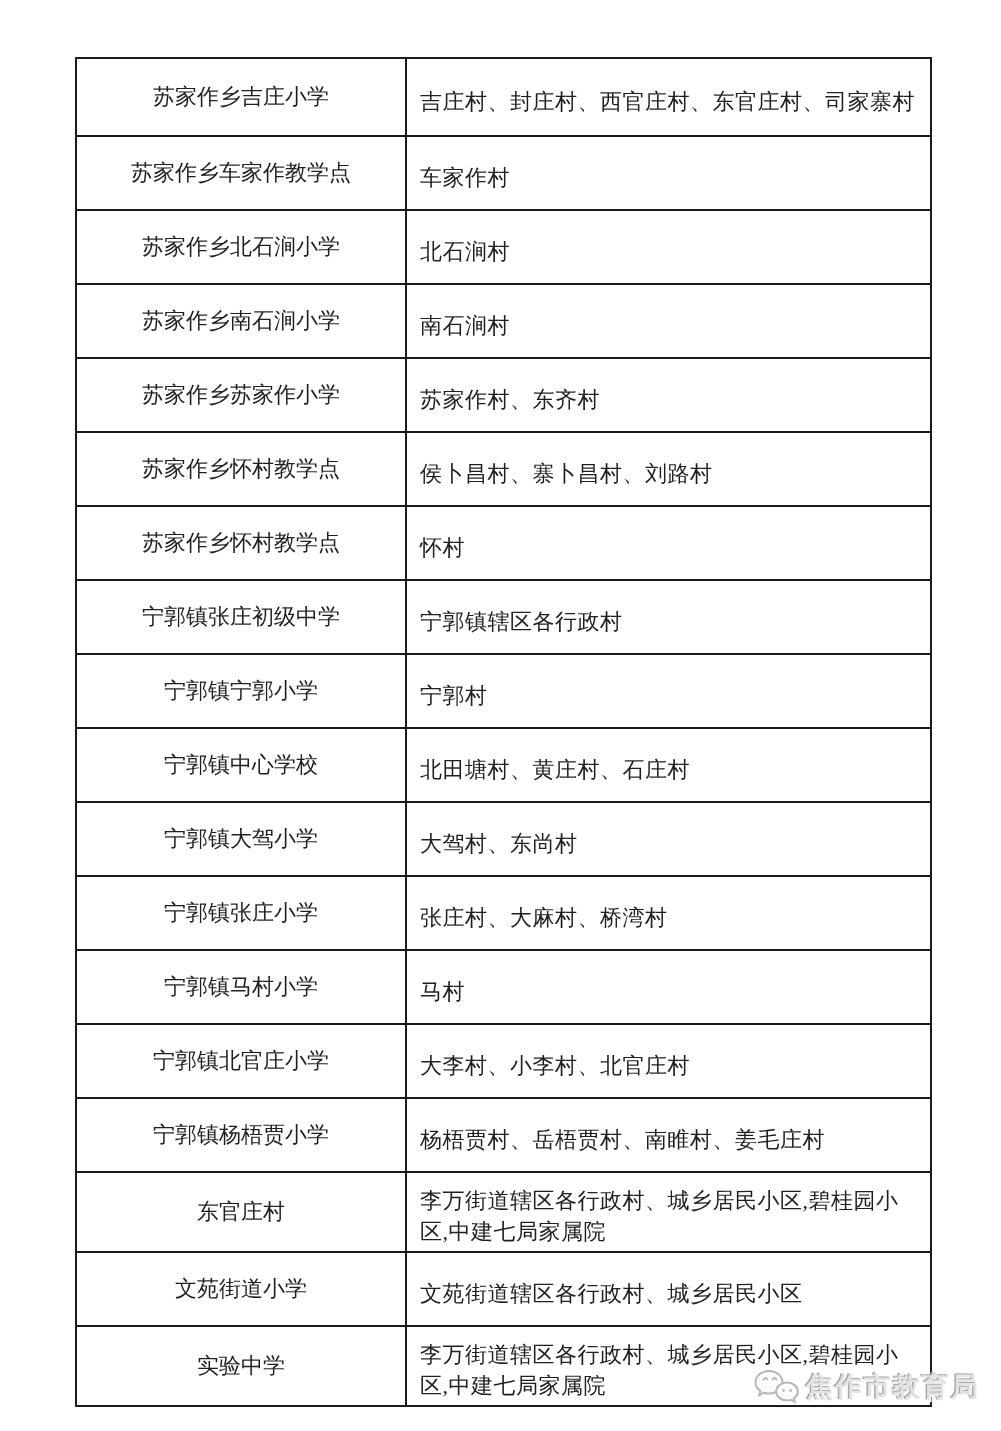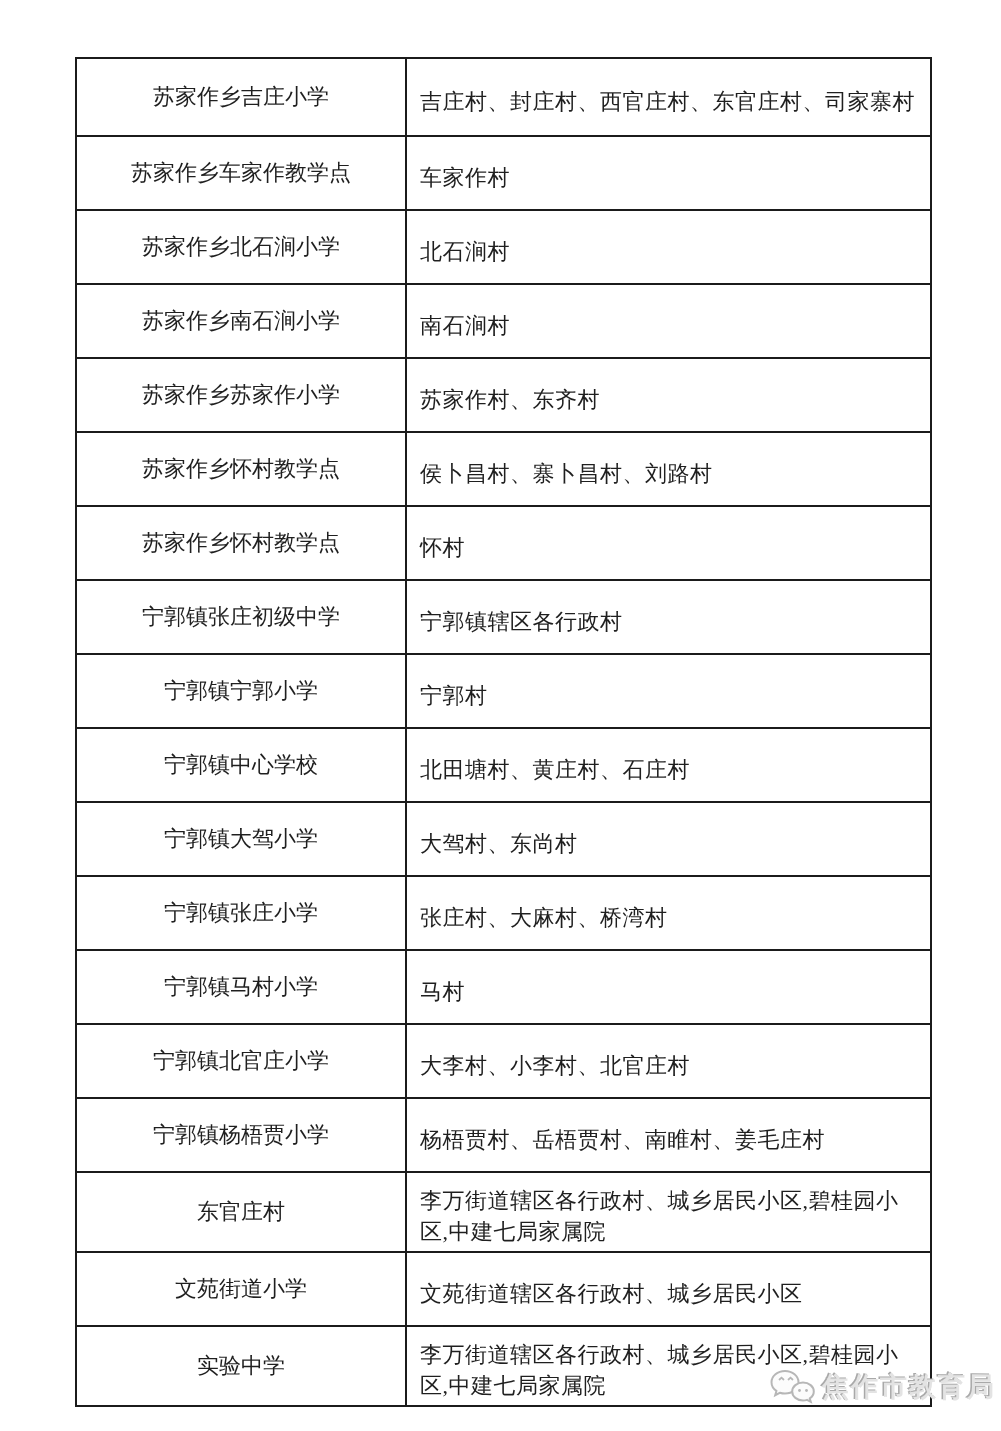--- a/index.html
+++ b/index.html
@@ -42,21 +42,21 @@
   }
   
   .doc-table tr td           { height: 56px; }
   .doc-table tr:nth-child(1) td  { height: 60px; }
   .doc-table tr:nth-child(18) td { height: 62px; }
   .doc-table tr:nth-child(20) td { height: 117px; }
   .doc-table tr:nth-child(21) td { height: 71px; }
 
   .watermark {
     position: absolute;
-    left: 768px;
+    left: 752px;
     top: 1368px;
     display: flex;
     align-items: center;
     gap: 4px;
     pointer-events: none;
   }
   .watermark .wm-text {
     font-size: 27px;
     font-weight: bold;
     letter-spacing: 2px;

